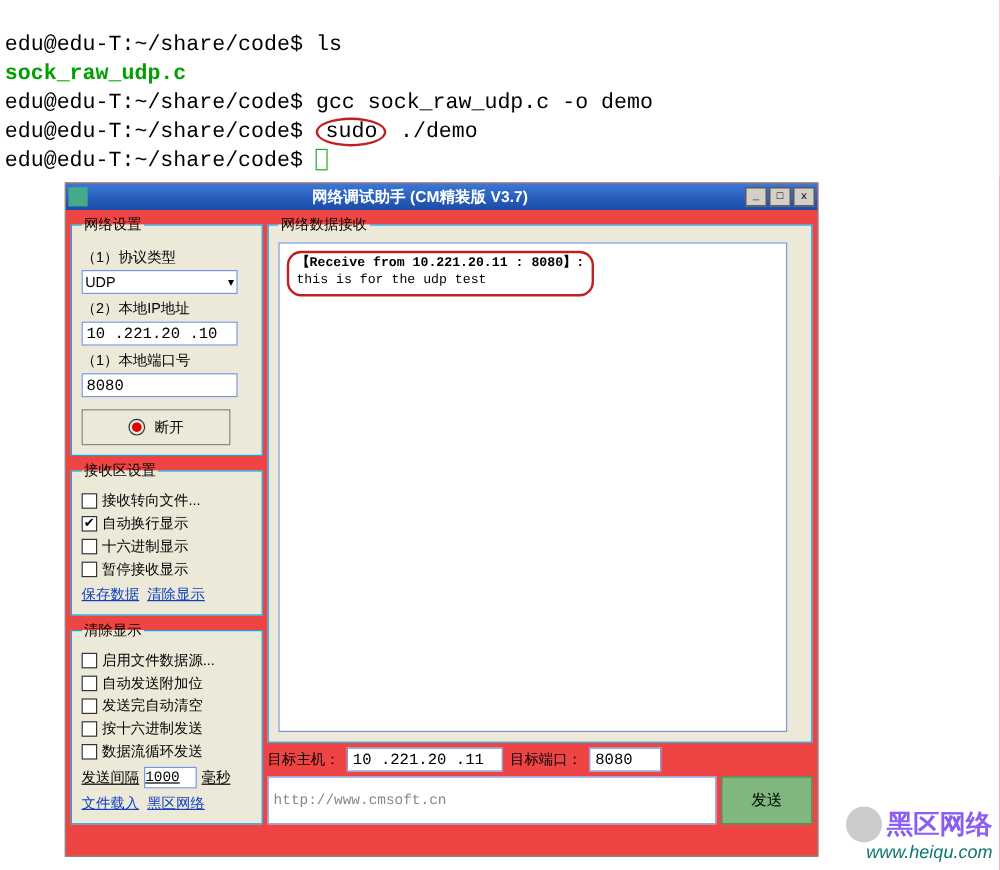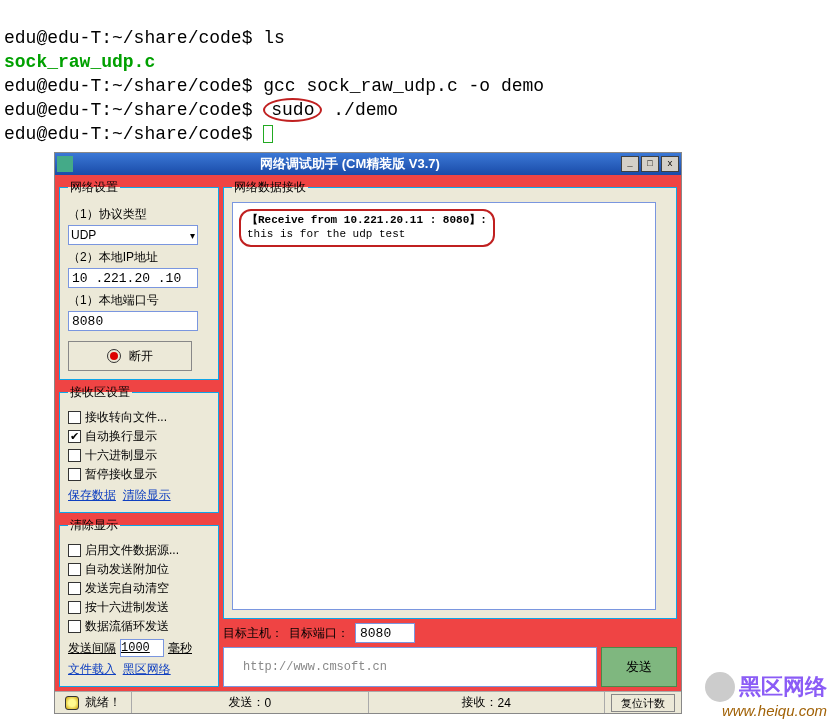--- a/index.html
+++ b/index.html
@@ -44,31 +44,31 @@
 .recv-box { flex: 1; background: #fff; border: 1px solid #7a96df; padding: 6px; font-family: "SimSun", sans-serif; font-size: 12px; position: relative; }
 .red-box { border: 2px solid #c02020; border-radius: 12px; padding: 2px 6px 4px 6px; display: inline-block; font-family: "Courier New", "SimSun"; font-size: 11px; line-height: 14px; }
 .bold-line { font-weight: bold; }
 
 .target-row { display: flex; align-items: center; gap: 6px; padding: 4px 0; font-size: 12px; }
 .target-input { border: 1px solid #7a96df; background: #fff; height: 20px; font-family: "Courier New"; font-size: 13px; padding: 0 4px; }
 .tgt-host { width: 130px; }
 .tgt-port { width: 60px; }
 
 .send-row { display: flex; gap: 4px; align-items: stretch; padding-bottom: 4px; }
-.url-input { flex: 1; height: 40px; border: 1px solid #7a96df; background: #fff; font-family: "Courier New"; font-size: 12px; padding: 2px 19px; color: #888; }
+.url-input { flex: 1; height: 40px; border: 1px solid #7a96df; background: #fff; font-family: "Courier New"; font-size: 12px; padding: 2px 4px; color: #888; }
 .send-btn { width: 76px; background: #7fb77f; border: 1px solid #4a8a4a; display: flex; align-items: center; justify-content: center; font-size: 13px; cursor: pointer; }
 
 .statusbar { height: 22px; border-top: 1px solid #aaa; background: #ece9d8; display: flex; align-items: center; font-size: 12px; }
 .status-seg { border-right: 1px solid #aaa; padding: 0 10px; height: 100%; display: flex; align-items: center; }
 .status-icon { width: 14px; height: 14px; border: 1px solid #333; background: radial-gradient(circle, #fffa90 40%, #cca000 100%); border-radius: 3px; }
 .reset-btn { width: 64px; height: 18px; border: 1px solid #888; background: #ece9d8; font-size: 11px; margin: 0 6px; text-align: center; line-height: 16px; }
 
 .watermark { position: absolute; right: 6px; bottom: 6px; text-align: right; font-family: "Microsoft YaHei","SimSun",sans-serif; }
 .watermark .big { color: #8b5cf6; font-size: 22px; font-weight: bold; display: flex; align-items: flex-end; justify-content: flex-end; gap: 4px; }
-.watermark .small { color: #a16207; font-size: 15px; font-style: italic; }
+.watermark .small { color: #0f766e; font-size: 15px; font-style: italic; }
 .logo-circle { width: 30px; height: 30px; border-radius: 50%; background: #ccc; display: inline-block; }
 </style>
 </head>
 <body>
 
 <div class="terminal">
 <span>edu@edu-T:~/share/code$</span> <span>ls</span>
 <span class="green">sock_raw_udp.c</span>
 <span>edu@edu-T:~/share/code$</span> <span>gcc sock_raw_udp.c -o demo</span>
 <span>edu@edu-T:~/share/code$</span> <span class="red-circle">sudo</span> <span>./demo</span>
@@ -174,48 +174,34 @@
             <span class="red-box">
               <span class="bold-line">【Receive from 10.221.20.11 : 8080】:</span><br>
               <span>this is for the udp test</span>
             </span>
           </div>
         </fieldset>
       </div>
 
       <div class="target-row">
         <span>目标主机：</span>
+        <input class="target-input tgt-host" value="10 .221.20 .11" style="">
         <span>目标端口：</span>
         <input class="target-input tgt-port" value="8080" style="">
       </div>
 
       <div class="send-row">
         <input class="url-input" value="http://www.cmsoft.cn" style="">
         <div class="send-btn">
             <span>发送</span>
           </div>
       </div>
     </div>
   </div>
 
-  <div class="statusbar">
-    <div class="status-seg" style="gap:6px;">
-      <span class="status-icon"></span>
-      <span>就绪！</span>
-    </div>
-    <div class="status-seg" style="flex:1;justify-content:center;">
-      <span>发送：</span>
-      <span>0</span>
-    </div>
-    <div class="status-seg" style="flex:1;justify-content:center;">
-      <span>接收：</span>
-      <span>24</span>
-    </div>
-    <div class="reset-btn">复位计数</div>
-  </div>
 </div>
 
 <div class="watermark">
   <div class="big">
       <span class="logo-circle"></span>
       <span>黑区网络</span>
     </div>
   <div class="small">www.heiqu.com</div>
 </div>
 

